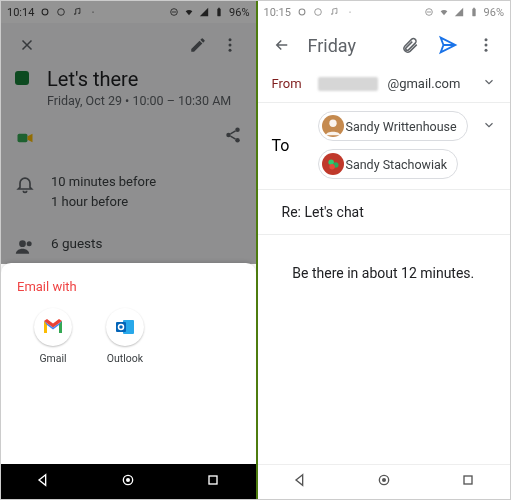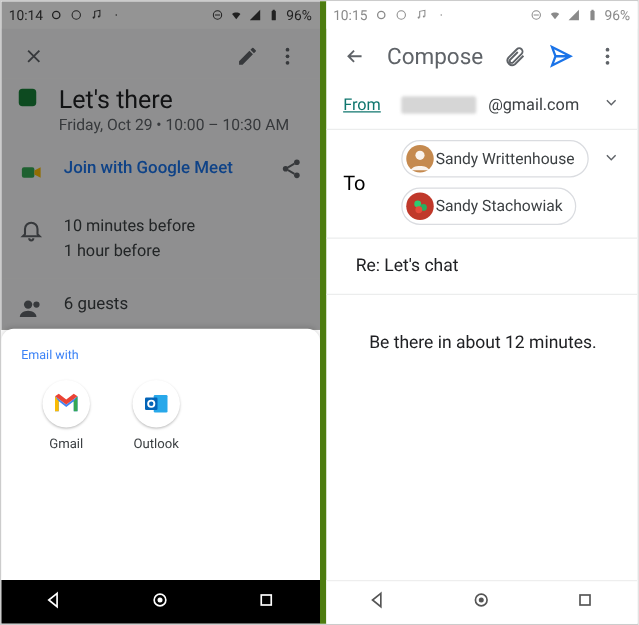--- a/index.html
+++ b/index.html
@@ -16,21 +16,21 @@
     height: 500px;
   }
   .phone {
     position: relative;
     flex: 1 1 50%;
     background: #fff;
     display: flex;
     flex-direction: column;
     overflow: hidden;
   }
-  .phone + .phone { border-left: 5px solid #4d7c0f; }
+  .phone + .phone { border-left: 2px solid #4d7c0f; }
 
   
   .status-bar {
     height: 22px;
     display: flex;
     align-items: center;
     font-size: 11px;
     padding: 0 6px;
     color: #3a3a3a;
     background: #fff;
@@ -91,21 +91,21 @@
   
   .share-sheet {
     background:#fff;
     border-top-left-radius: 10px;
     border-top-right-radius: 10px;
     flex:1;
     box-shadow: 0 -1px 4px rgba(0,0,0,0.15);
     display:flex; flex-direction:column;
     padding: 12px 12px 0;
   }
-  .share-title { font-size: 10px; color:#3b82f6; margin: 4px 4px 14px; }
+  .share-title { font-size: 13px; color:#ef4444; margin: 4px 4px 14px; }
   .apps { display:flex; gap: 24px; padding-left: 16px; }
   .app { width: 48px; display:flex; flex-direction:column; align-items:center; gap:6px; }
   .app-icon {
     width: 38px; height: 38px; border-radius: 50%;
     display:flex; align-items:center; justify-content:center;
     background:#fff; box-shadow: 0 1px 2px rgba(0,0,0,0.25);
   }
   .app-label { font-size: 10.5px; color:#3c4043; text-align:center; }
 
   
@@ -131,21 +131,21 @@
   .send-btn { color:#1a73e8; }
   .send-btn svg { width:22px; height:22px; }
 
   .compose-row {
     display:flex; align-items:center;
     padding: 10px 14px;
     border-bottom: 1px solid #eceded;
     font-size: 13px; color:#5f6368;
     gap: 10px;
   }
-  .compose-row .label { width: 36px; color:#0f766e;text-decoration:underline; }
+  .compose-row .label { width: 36px; color:#7f1d1d; }
   .compose-row .value { color:#3c4043; }
   .compose-row .expand { margin-left:auto; color:#5f6368; }
   .blur-box {
     width: 60px; height: 14px; background:#d6d6d6;
     filter: blur(1.2px);
     border-radius:2px;
   }
 
   .recipients {
     border-bottom: 1px solid #eceded;
@@ -261,21 +261,20 @@
         </div>
       </div>
 
       <div class="event-section" style="padding-top:18px;">
         <div class="lead-icon">
           <svg viewBox="0 0 24 24">
               <rect x="3" y="7" width="12" height="10" rx="2" fill="#34a853"></rect>
               <path d="M15 10l6-3v10l-6-3z" fill="#fbbc04"></path>
             </svg>
         </div>
-        <div class="meet-link">Join with Google Meet</div>
         <div class="share-icon-slot">
           <svg viewBox="0 0 24 24" width="18" height="18" fill="#5f6368">
               <circle cx="18" cy="5" r="3"></circle>
               <circle cx="6" cy="12" r="3"></circle>
               <circle cx="18" cy="19" r="3"></circle>
               <path d="M8.6 13.5l6.8 4M15.4 6.5l-6.8 4" stroke="#5f6368" stroke-width="2"></path>
             </svg>
         </div>
       </div>
 
@@ -403,21 +402,21 @@
         <span class="battery-pct">96%</span>
       </div>
     </div>
 
     <div class="compose-toolbar">
       <div class="icon-btn">
         <svg viewBox="0 0 24 24" fill="none" stroke="#5f6368" stroke-width="2">
             <path d="M19 12H5M11 6l-6 6 6 6"></path>
           </svg>
       </div>
-      <div class="compose-title">Compose</div>
+      <div class="compose-title">Friday</div>
       <div class="icon-btn">
         <svg viewBox="0 0 24 24" fill="none" stroke="#5f6368" stroke-width="2">
             <path d="M21 11.5l-9 9a5 5 0 0 1-7-7l9-9a3.5 3.5 0 0 1 5 5l-9 9a2 2 0 0 1-3-3l8-8"></path>
           </svg>
       </div>
       <div class="icon-btn send-btn">
         <svg viewBox="0 0 24 24" fill="none" stroke="#1a73e8" stroke-width="2">
             <path d="M4 4l16 8-16 8 3-8-3-8zM7 12h13"></path>
           </svg>
       </div>

